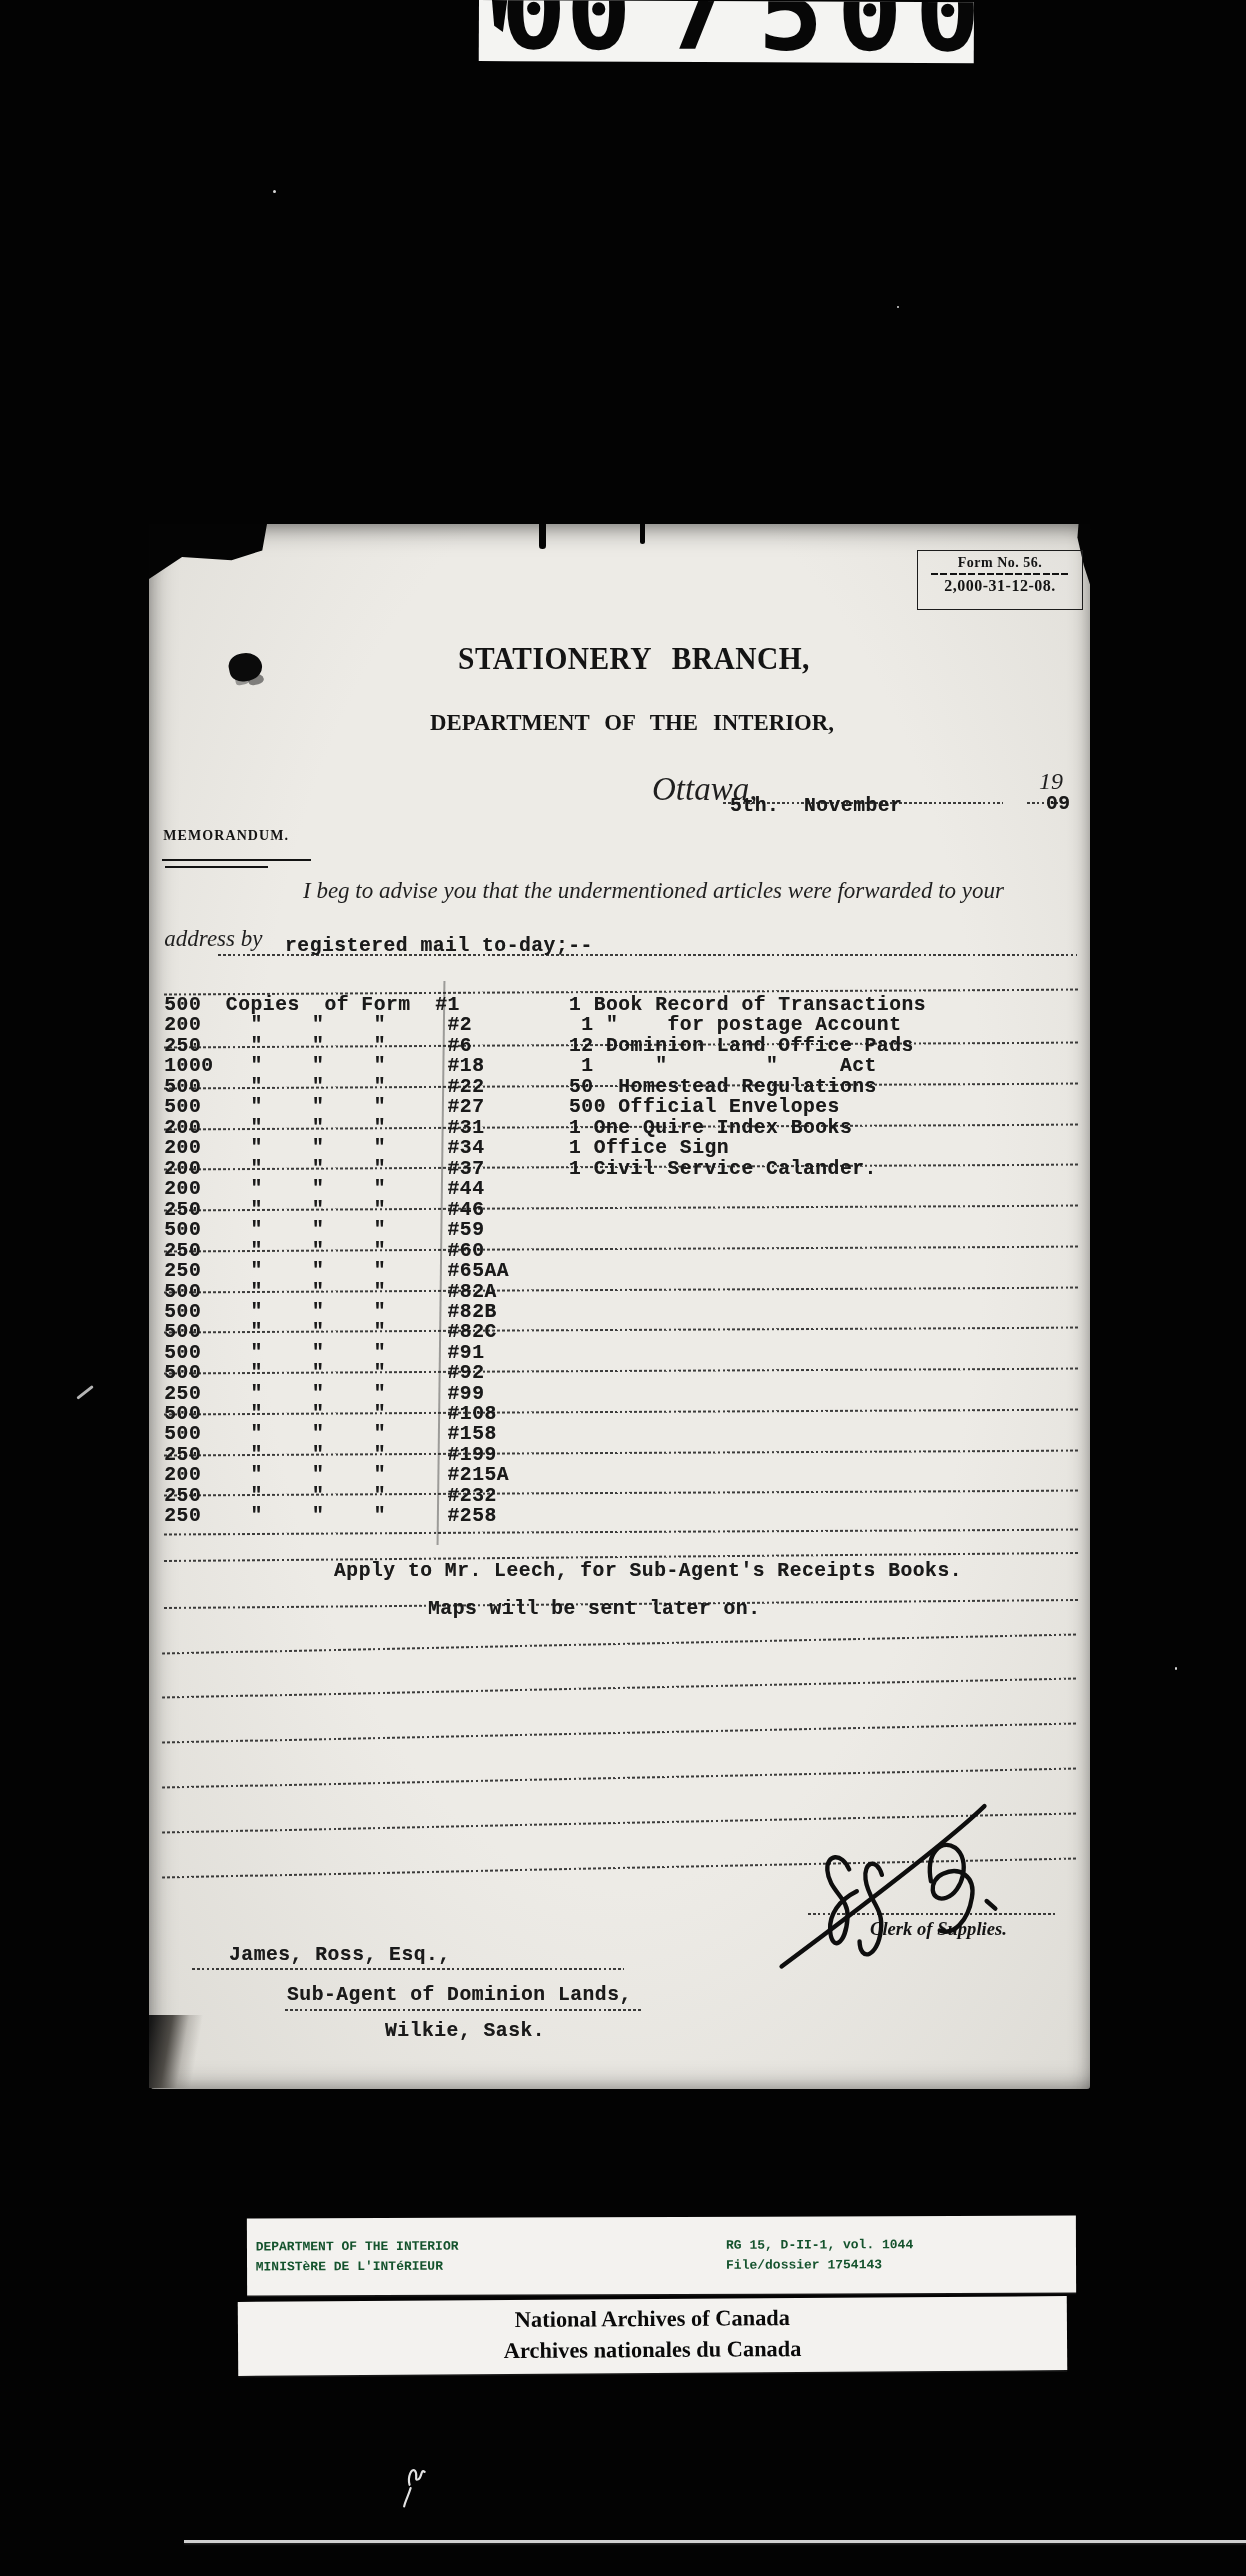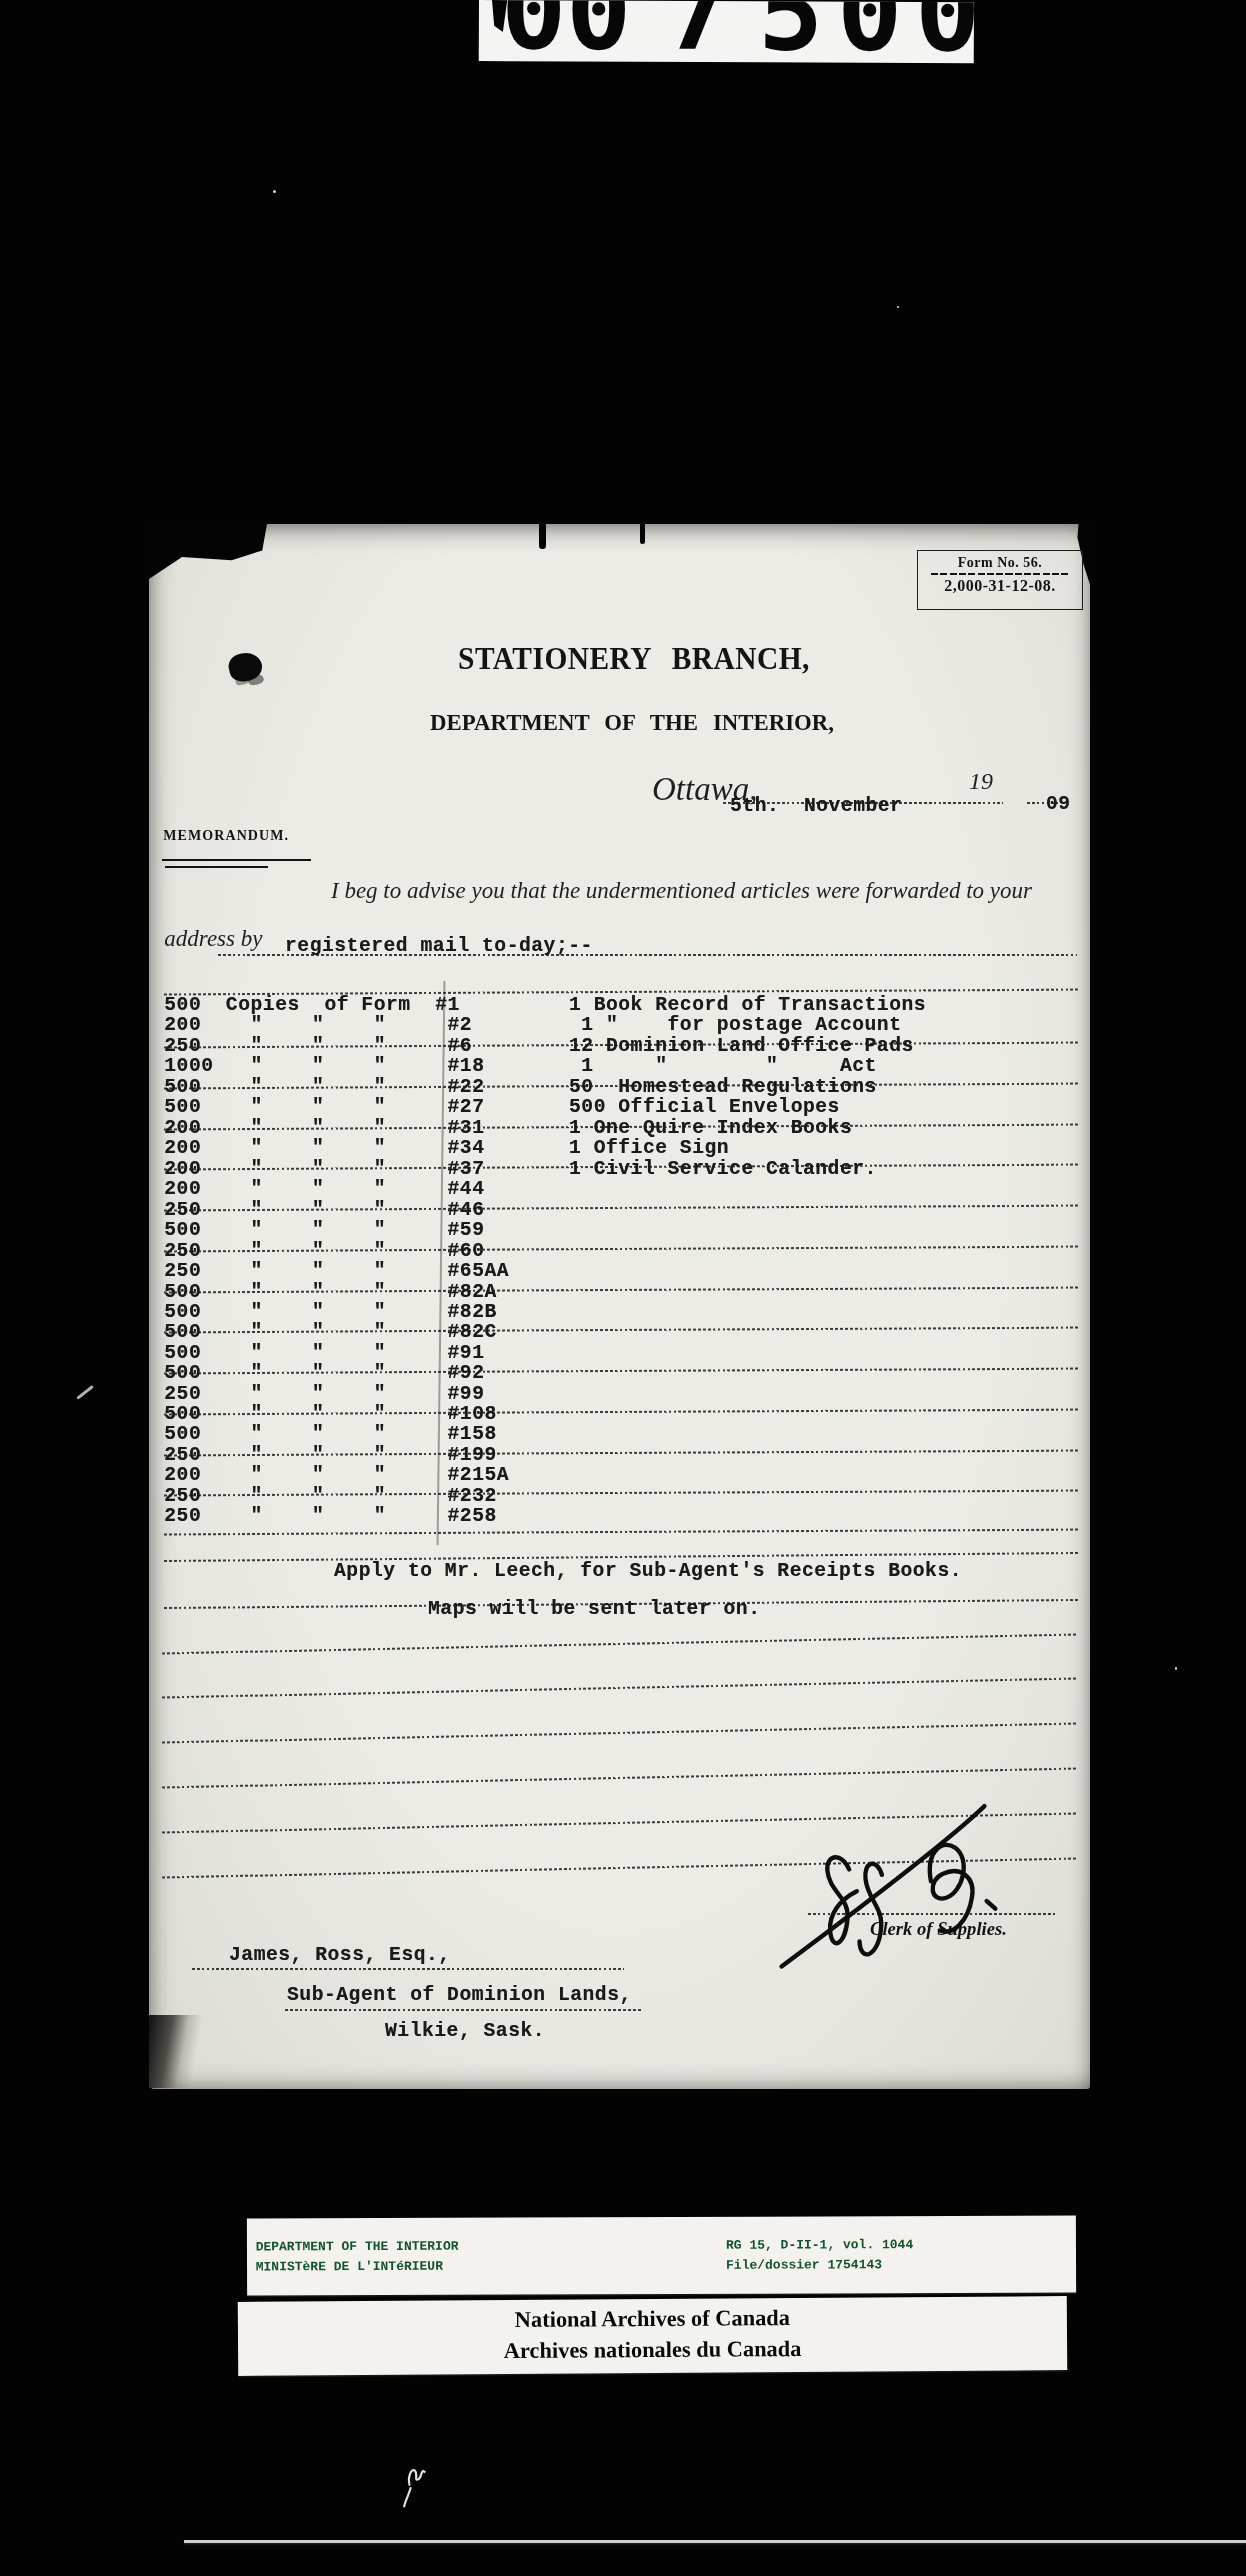--- a/index.html
+++ b/index.html
@@ -51,24 +51,24 @@
                  background-image:repeating-linear-gradient(90deg,#121212 0 7.1px,transparent 7.1px 9.3px);}
   #form-box-code{font-size:16px;font-weight:700;letter-spacing:0.5px;}
 
   #branch-title{left:485px;top:116px;transform:translateX(-50%) scaleX(.92);
                 font-size:32px;font-weight:700;letter-spacing:0.5px;word-spacing:14.2px;white-space:nowrap;}
   #dept-title{left:483px;top:185px;transform:translateX(-50%) scaleX(.95);
               font-size:24px;font-weight:700;word-spacing:9.8px;white-space:nowrap;}
 
   .script{font-style:italic;color:#1f1f1f;}
   #place-label{left:503px;top:247px;font-size:33px;}
-  #year-prefix{left:820px;top:244px;font-size:24px;}
+  #year-prefix{left:890px;top:244px;font-size:24px;}
   #memo-label{left:14.2px;top:304px;font-size:14px;font-weight:700;letter-spacing:1.1px;}
   .memo-bar{position:absolute;height:2.2px;background:#131313;}
-  #intro-line1{left:154px;top:354px;font-size:23px;white-space:nowrap;margin-left:28px;}
+  #intro-line1{left:154px;top:354px;font-size:23px;white-space:nowrap;}
   #intro-line2{left:15.3px;top:402px;font-size:23px;}
 
   #clerk-title{left:721px;top:1394px;font-size:18.6px;font-weight:700;font-style:italic;}
 
   
   #ink-blot{left:80px;top:129px;width:33px;height:28.4px;background:#0b0b0b;z-index:6;
             border-radius:46% 60% 52% 48%;transform:rotate(-12deg);
             box-shadow:7.7px 14.2px 0 -8.7px rgba(40,40,40,.55),-5.5px 12px 0 -9.3px rgba(70,70,70,.5),
                        3.3px -7.7px 0 -9.8px rgba(80,80,80,.45);}
   #crease-line{left:291px;top:457px;width:1.6px;height:564px;background:rgba(45,45,45,.42);

